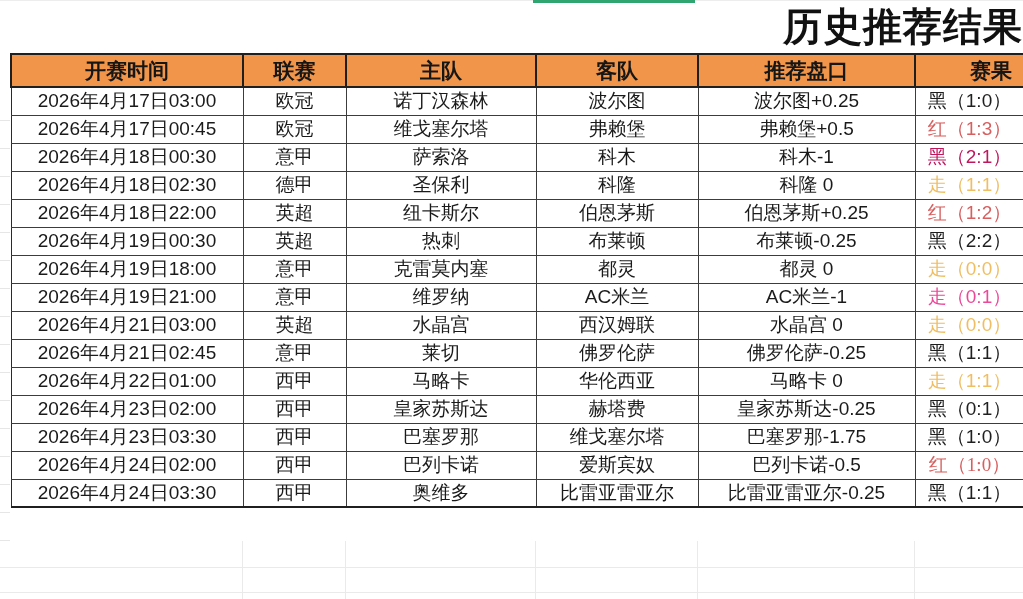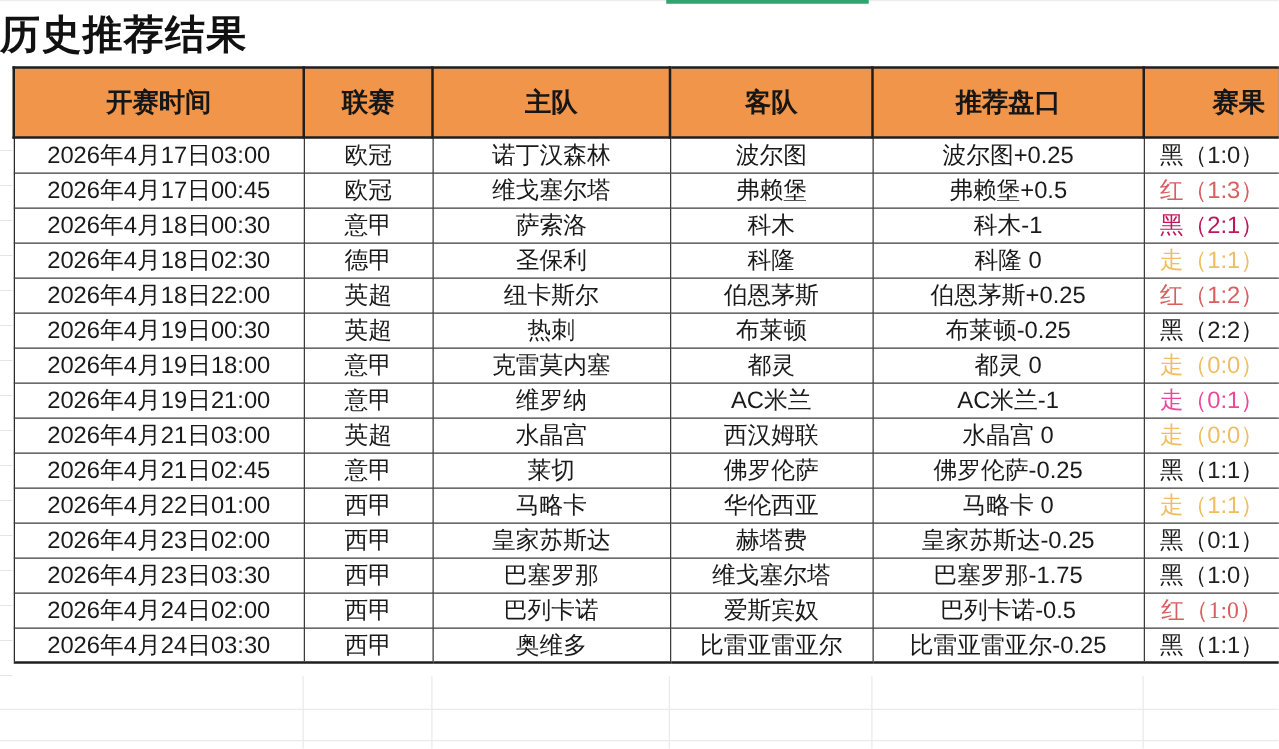--- a/index.html
+++ b/index.html
@@ -13,31 +13,31 @@
   .top-hairline {
     position: absolute; top: 0; left: 0;
     width: 1023px; height: 1px; background: #ededed;
   }
   .green-line {
     position: absolute; top: 0; left: 533px;
     width: 162px; height: 3px;
   }
   .title {
     position: absolute; top: 5px; left: 0;
-    width: 1023px; text-align: left;
-    font-size: 32px; font-weight: bold; color: #111111;
+    width: 1023px; text-align: right;
+    font-size: 39px; font-weight: bold; color: #111111;
     line-height: 44px; letter-spacing: 1px;
   }
   table.results {
     position: absolute; left: 10px; top: 53px;
     width: 1013px;
     border-collapse: collapse; table-layout: fixed;
   }
   thead th {
-    height: 56px;
+    height: 33px;
     background: #F0954A;
     border: 2px solid #1f1f1f;
     font-size: 21px; font-weight: bold; color: #161616;
     text-align: center; vertical-align: middle;
   }
   tbody td {
     height: 28px;
     border: 1px solid #3c3c3c;
     font-size: 19px; color: #1a1a1a;
     text-align: center; vertical-align: middle;

